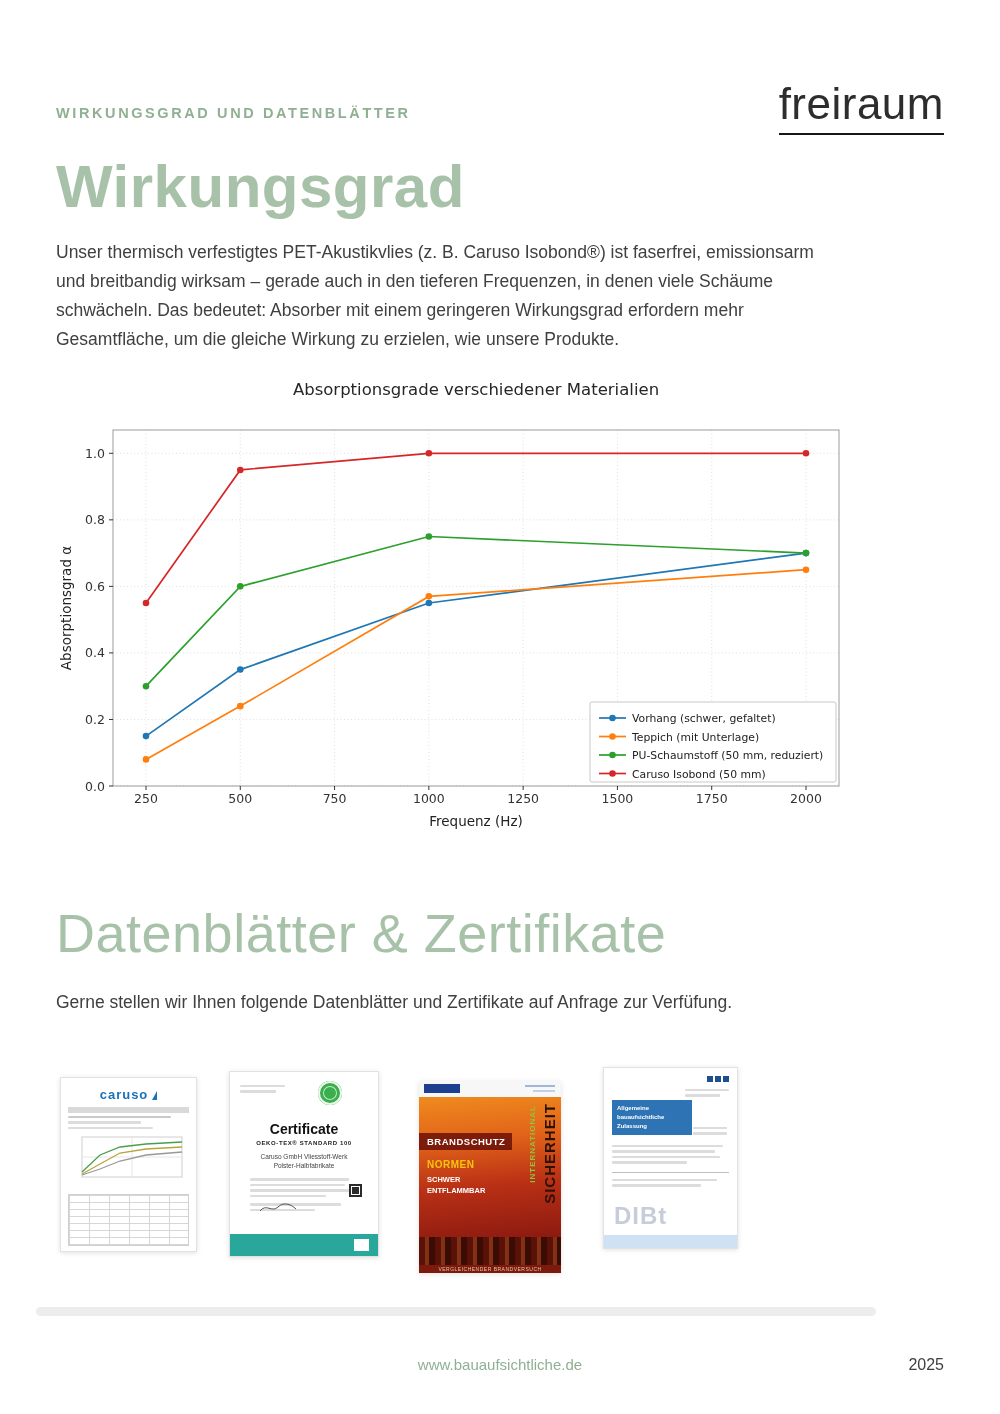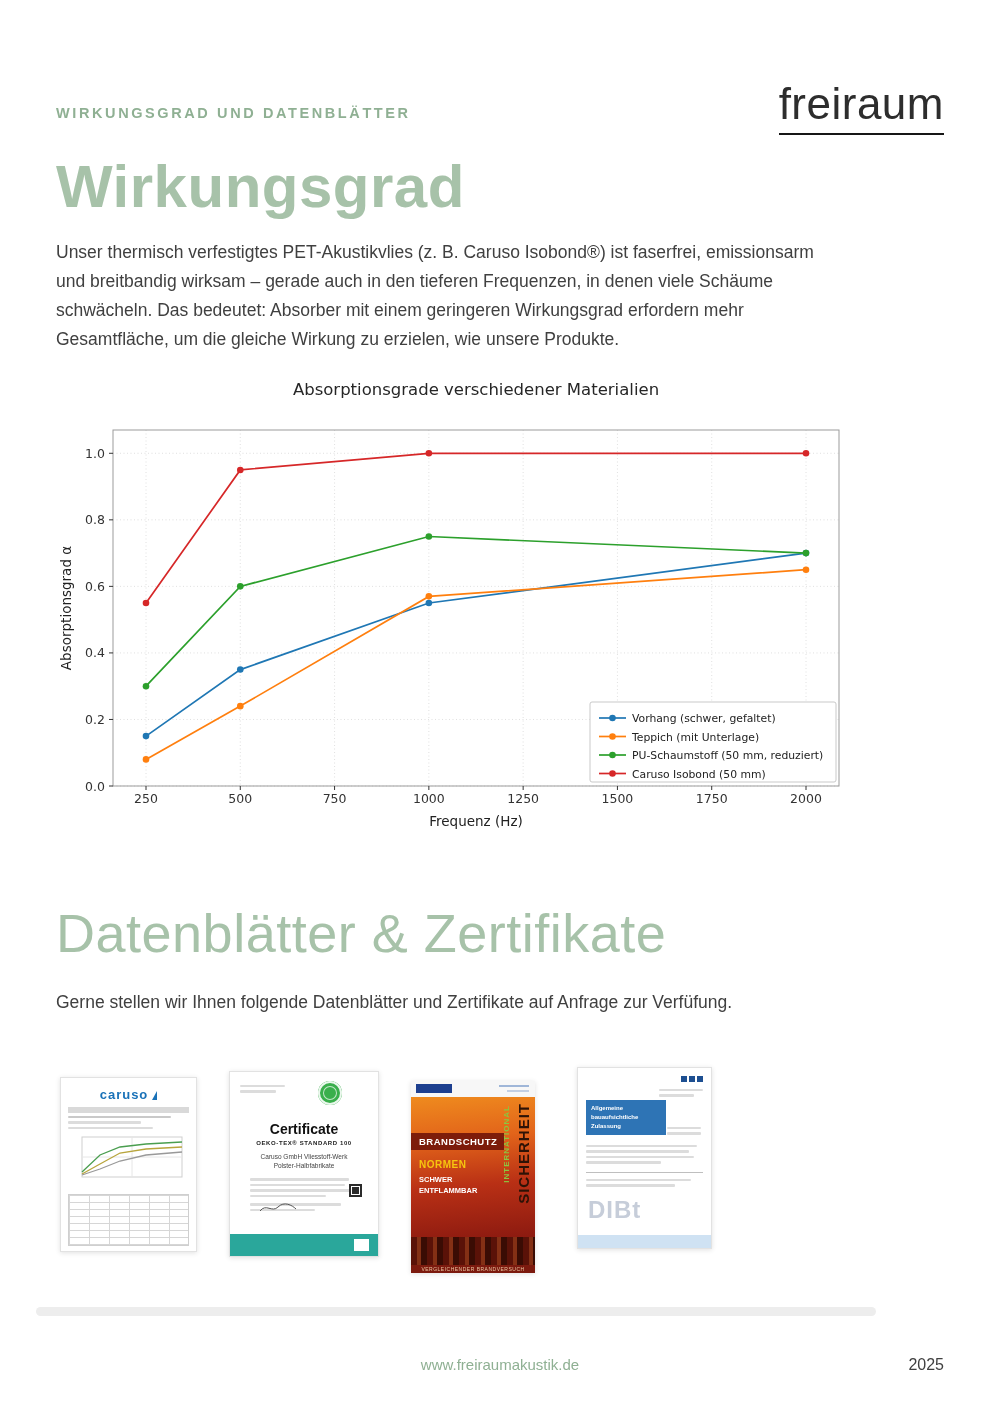--- a/index.html
+++ b/index.html
@@ -58,21 +58,21 @@
   .cert-sub { text-align:center; margin-top:3px; font-size:6px; letter-spacing:0.6px; color:#222; font-weight:bold; }
   .cert-holder { text-align:center; margin-top:6px; font-size:6.5px; line-height:1.5; color:#444; padding:0 14px; }
   .cert-lines { margin-top:7px; padding:0 10px; }
   .qr { position:absolute; right:16px; top:112px; width:13px; height:13px; background:#2b2b2b;
         box-shadow:inset 0 0 0 2px #2b2b2b, inset 0 0 0 3px #ffffff; }
   .signature { position:absolute; left:28px; top:130px; }
   .teal-band { position:absolute; bottom:0; left:0; right:0; height:22px; background:#2aa79b; }
   .teal-box { position:absolute; right:9px; bottom:5px; width:15px; height:12px; background:#fff; }
 
   
-  .thumb-brand { width:124px; height:192px; margin-top:14px; margin-left:32px; border:none; }
+  .thumb-brand { width:142px; height:192px; margin-top:14px; margin-left:40px; border:none; }
   .t3-top { height:16px; background:#f7f7f7; position:relative; }
   .t3-logo { position:absolute; left:5px; top:3px; width:36px; height:9px; background:#1d3f8f; }
   .t3-topbar1 { position:absolute; right:6px; top:4px; width:30px; height:2px; background:#9fb6d8; }
   .t3-topbar2 { position:absolute; right:6px; top:9px; width:22px; height:2px; background:#c2cfe4; }
   .t3-main { height:140px; position:relative;
     background:linear-gradient(175deg, #ef8b1e 0%, #e2641a 30%, #b93015 62%, #8c1a10 100%); }
   .t3-brandschutz { position:absolute; left:0; top:36px; background:rgba(110,18,8,0.88); color:#fff;
                     font-weight:bold; font-size:9.5px; letter-spacing:0.5px; padding:3px 7px 3px 8px; }
   .t3-normen { position:absolute; left:8px; top:62px; color:#f6c50f; font-weight:bold; font-size:10px; letter-spacing:0.5px; }
   .t3-schwer { position:absolute; left:8px; top:78px; color:#fff; font-weight:bold; font-size:7.5px; }
@@ -87,21 +87,21 @@
   
   .thumb-dibt { width:135px; height:182px; margin-left:42px; padding:8px; }
   .dibt-logo { position:absolute; top:8px; right:8px; display:flex; gap:2px; }
   .dibt-logo i { width:6px; height:6px; background:#1d4f91; display:block; }
   .dibt-toplines { position:absolute; top:18px; right:8px; width:44px; }
   .dibt-box { margin-top:24px; width:80px; background:#2e74b5; color:#fff; font-size:6px; font-weight:bold;
               line-height:1.5; padding:4px 5px; }
   .dibt-dates { position:absolute; top:56px; right:10px; width:34px; }
   .dibt-body { margin-top:10px; }
   .dibt-divider { margin-top:8px; height:1px; background:#bfbfbf; }
-  .dibt-watermark { position:absolute; bottom:24px; left:10px; font-size:24px; font-weight:bold; color:#c6cdd9; letter-spacing:1px; }
+  .dibt-watermark { position:absolute; bottom:18px; left:10px; font-size:24px; font-weight:bold; color:#c6cdd9; letter-spacing:1px; }
   .dibt-footer { position:absolute; bottom:0; left:0; right:0; height:13px; background:#cfe2f3; }
 
   
   .divider { margin-top:34px; margin-left:-20px; width:840px; height:9px; background:#ededed; border-radius:5px; }
   .footer-row { position:relative; margin-top:40px; height:22px; }
   .footer-url { position:absolute; left:0; right:0; text-align:center; color:#8fb093; font-size:15px; text-decoration:none; }
   .footer-year { position:absolute; right:0; top:0; color:#404040; font-size:16px;text-align:center; }
 </style>
 </head>
 <body>
@@ -295,18 +295,18 @@
         </div>
         <div class="dibt-watermark">DIBt</div>
         <div class="dibt-footer"></div>
       </div>
 
     </div>
 
     <div class="divider"></div>
 
     <div class="footer-row">
-      <a class="footer-url" href="#">www.freiraumakustik.de</a>
+      <a class="footer-url" href="#">www.bauaufsichtliche.de</a>
       <div class="footer-year">2025</div>
     </div>
 
   </div>
 </div>
 
 </body></html>

